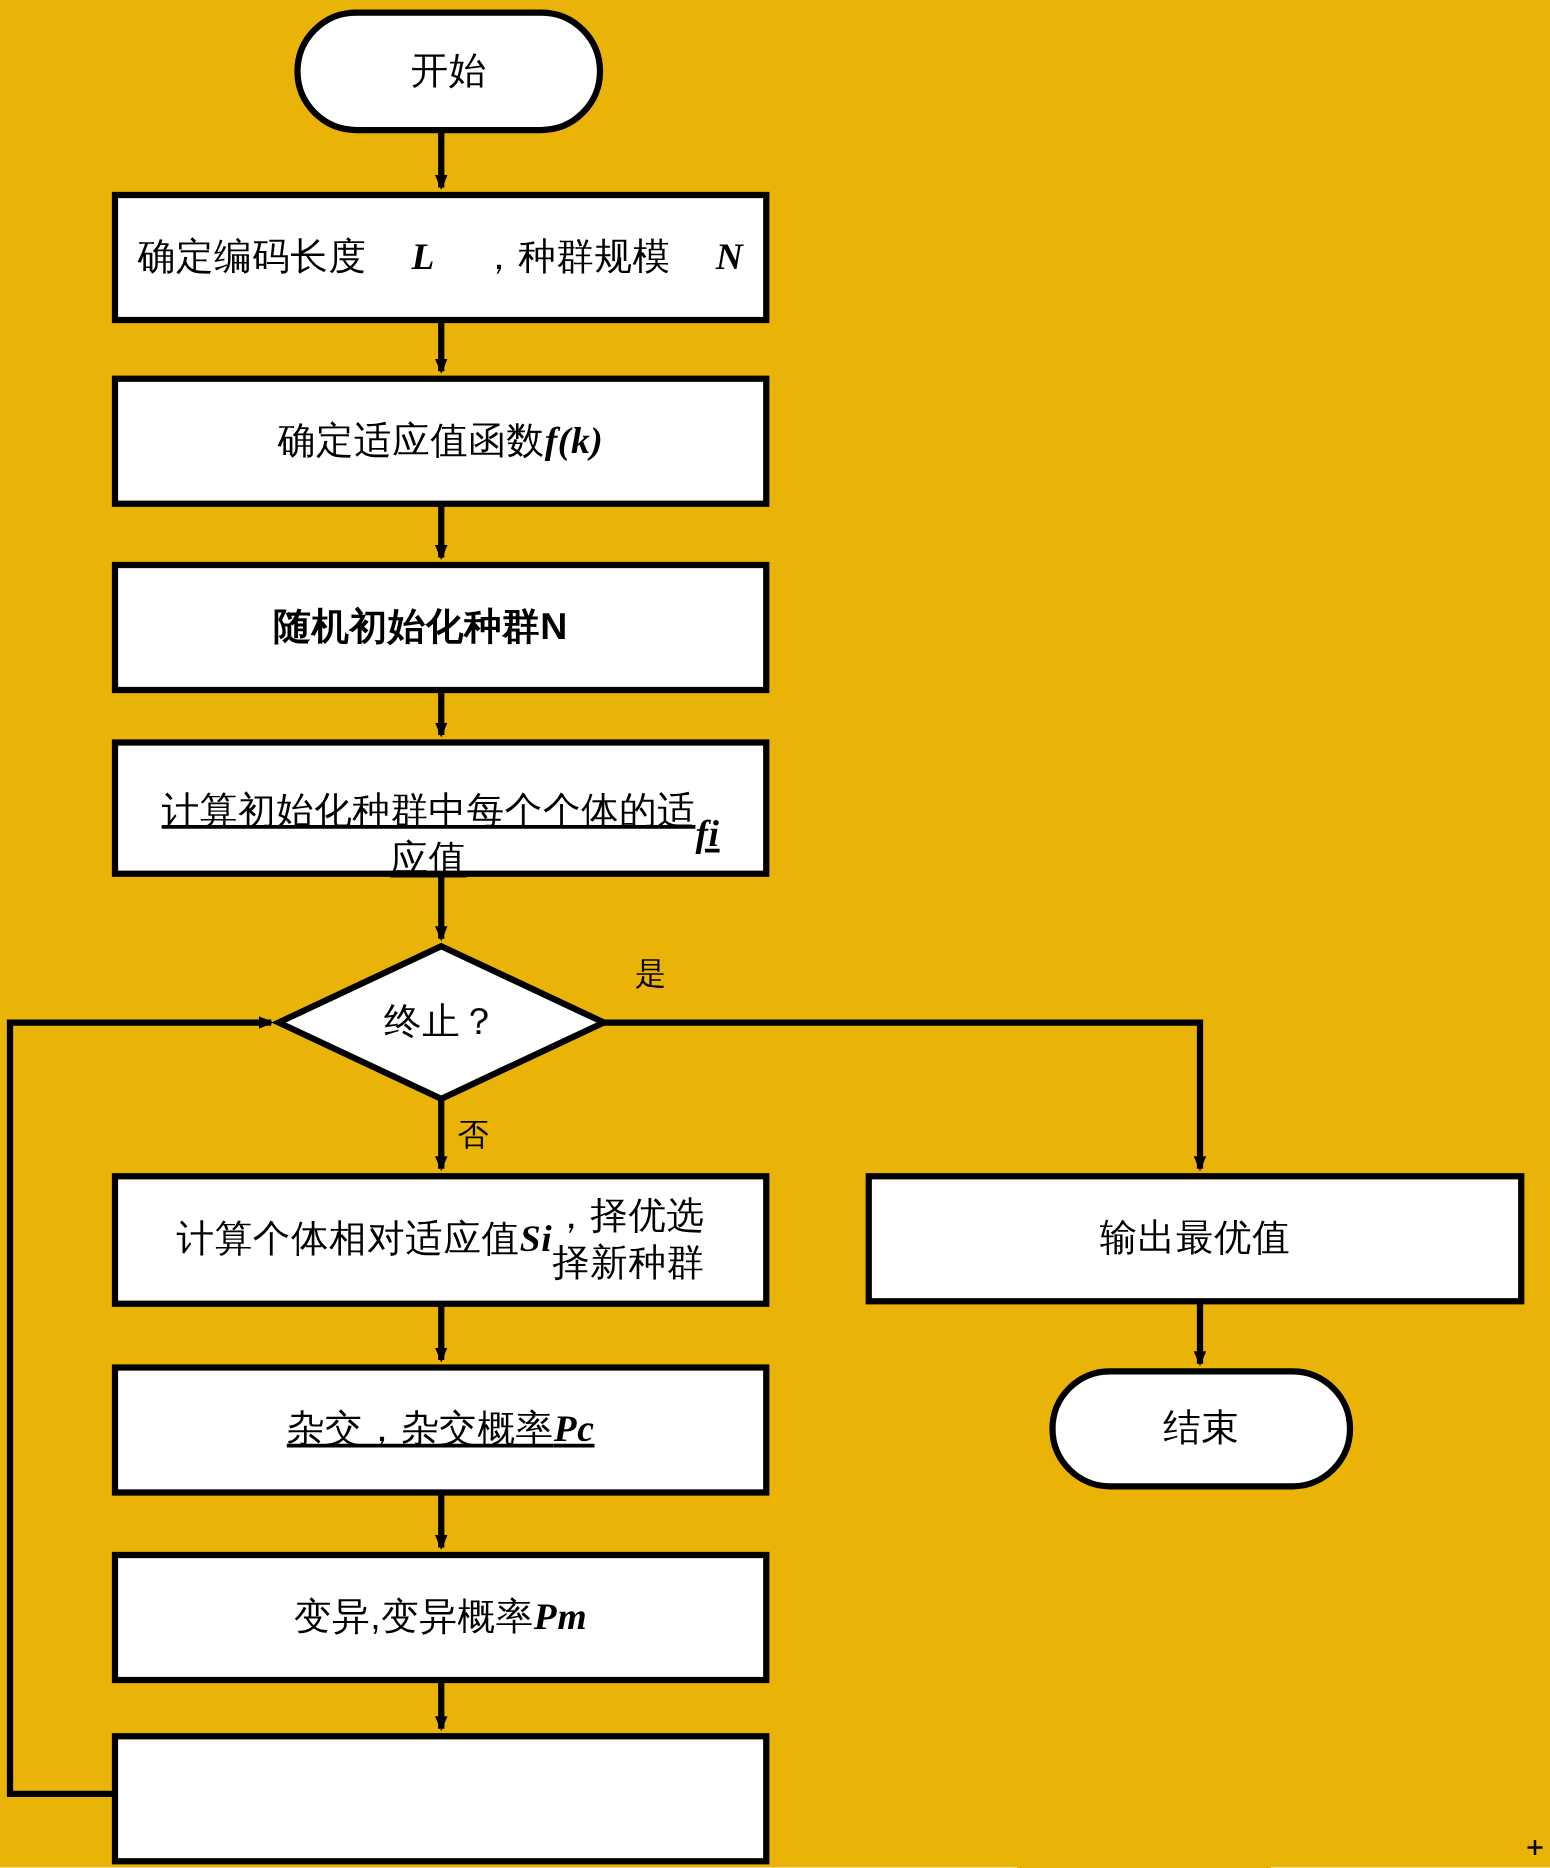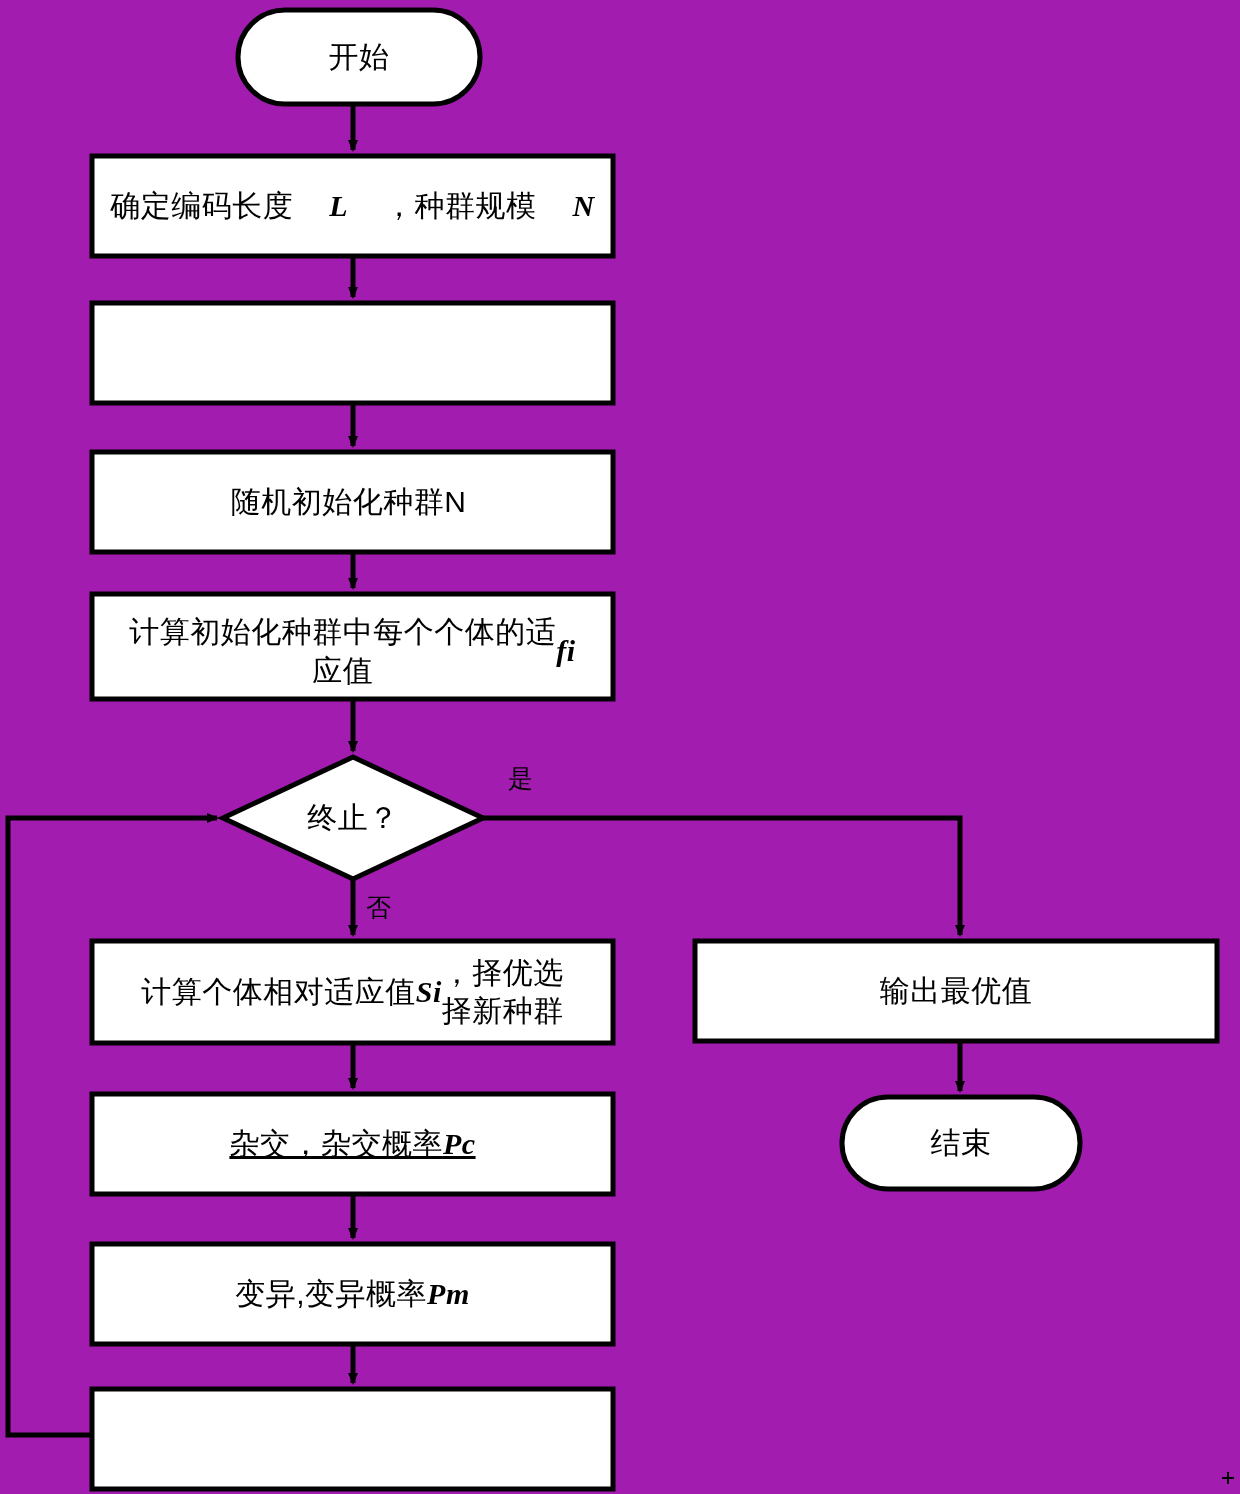--- a/index.html
+++ b/index.html
@@ -7,21 +7,21 @@
     padding: 0;
     background: #ffffff;
   }
   body {
     font-family: "Liberation Sans", "DejaVu Sans", sans-serif;
   }
   #canvas {
     position: relative;
     width: 1240px;
     height: 1494px;
-    background: #a21caf;
+    background: #eab308;
     overflow: hidden;
   }
   svg.flow {
     position: absolute;
     left: 0;
     top: 0;
     width: 1240px;
     height: 1494px;
   }
   .node-text {
@@ -115,24 +115,25 @@
     <polyline points="92,1435 8,1435 8,818 217,818" fill="none" stroke="#000000" stroke-width="5" marker-end="url(#arrow)"></polyline>
 
     <line x1="1222" y1="1478" x2="1234" y2="1478" stroke="#000000" stroke-width="2"></line>
     <line x1="1228" y1="1472" x2="1228" y2="1484" stroke="#000000" stroke-width="2"></line>
   </svg>
 
   <div class="node-text" style="left:238px; top:10px; width:242px; height:94px;">开始</div>
 
   <div class="node-text" style="left:92px; top:156px; width:521px; height:100px;gap:36px;">确定编码长度<span class="ital">L</span>，种群规模<span class="ital">N</span></div>
 
+  <div class="node-text" style="left:92px; top:303px; width:521px; height:100px;">确定适应值函数<span class="ital">f(k)</span></div>
 
-  <div class="node-text" style="left:88px; top:452px; width:521px; height:100px;">随机初始化种群<span class="up">N</span></div>
+  <div class="node-text" style="left:76px; top:452px; width:521px; height:100px;font-weight:bold;">随机初始化种群<span class="up">N</span></div>
 
-  <div class="node-text" style="left:96px; top:599px; width:513px; height:105px;">计算初始化种群中每个个体的适<br>应值<span class="ital">fi</span></div>
+  <div class="node-text" style="left:96px; top:616px; width:513px; height:105px;text-decoration:underline;">计算初始化种群中每个个体的适<br>应值<span class="ital">fi</span></div>
 
   <div class="node-text" style="left:253px; top:757px; width:200px; height:122px;">终止？</div>
 
   <div class="node-text" style="left:96px; top:941px; width:513px; height:102px;">计算个体相对适应值<span class="ital">Si</span>，择优选<br>择新种群</div>
 
   <div class="node-text" style="left:92px; top:1094px; width:521px; height:100px;text-decoration:underline;">杂交，杂交概率<span class="ital">Pc</span></div>
 
   <div class="node-text" style="left:92px; top:1244px; width:521px; height:100px;">变异,变异概率<span class="ital">Pm</span></div>
 
 

